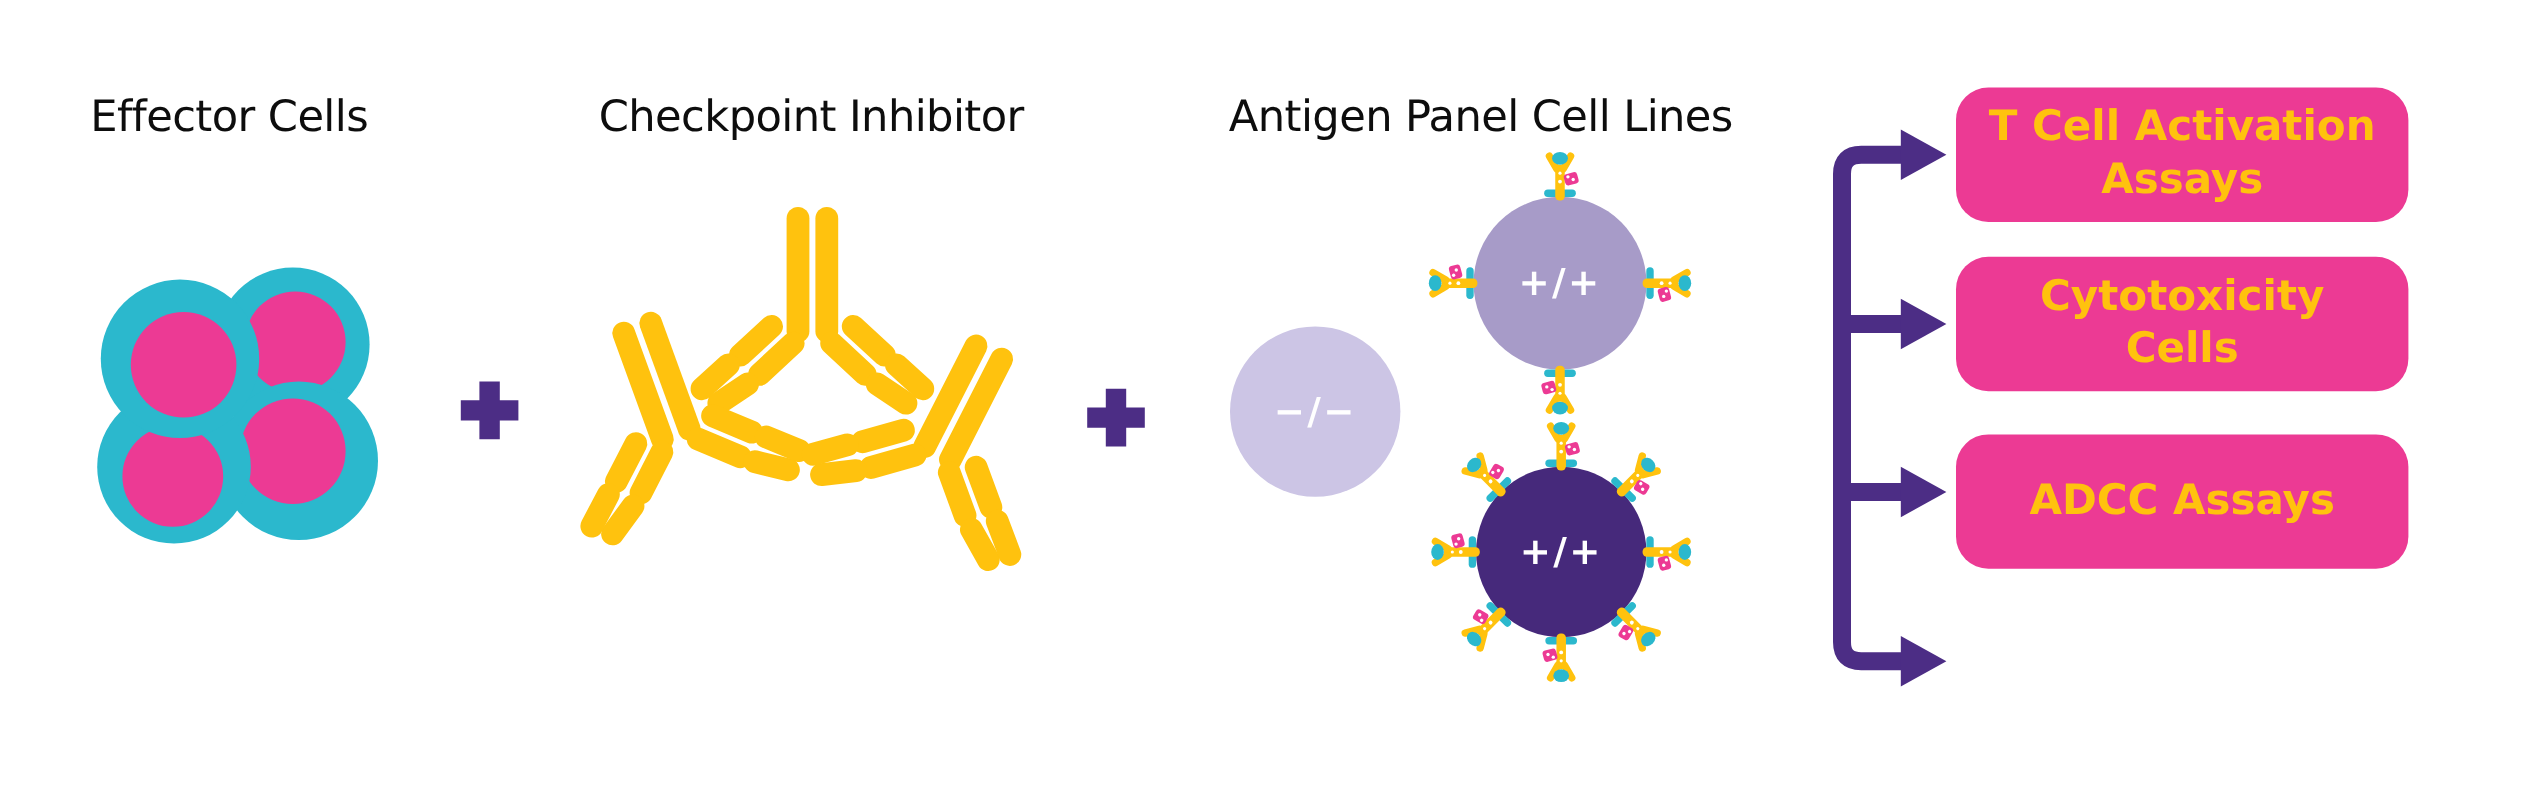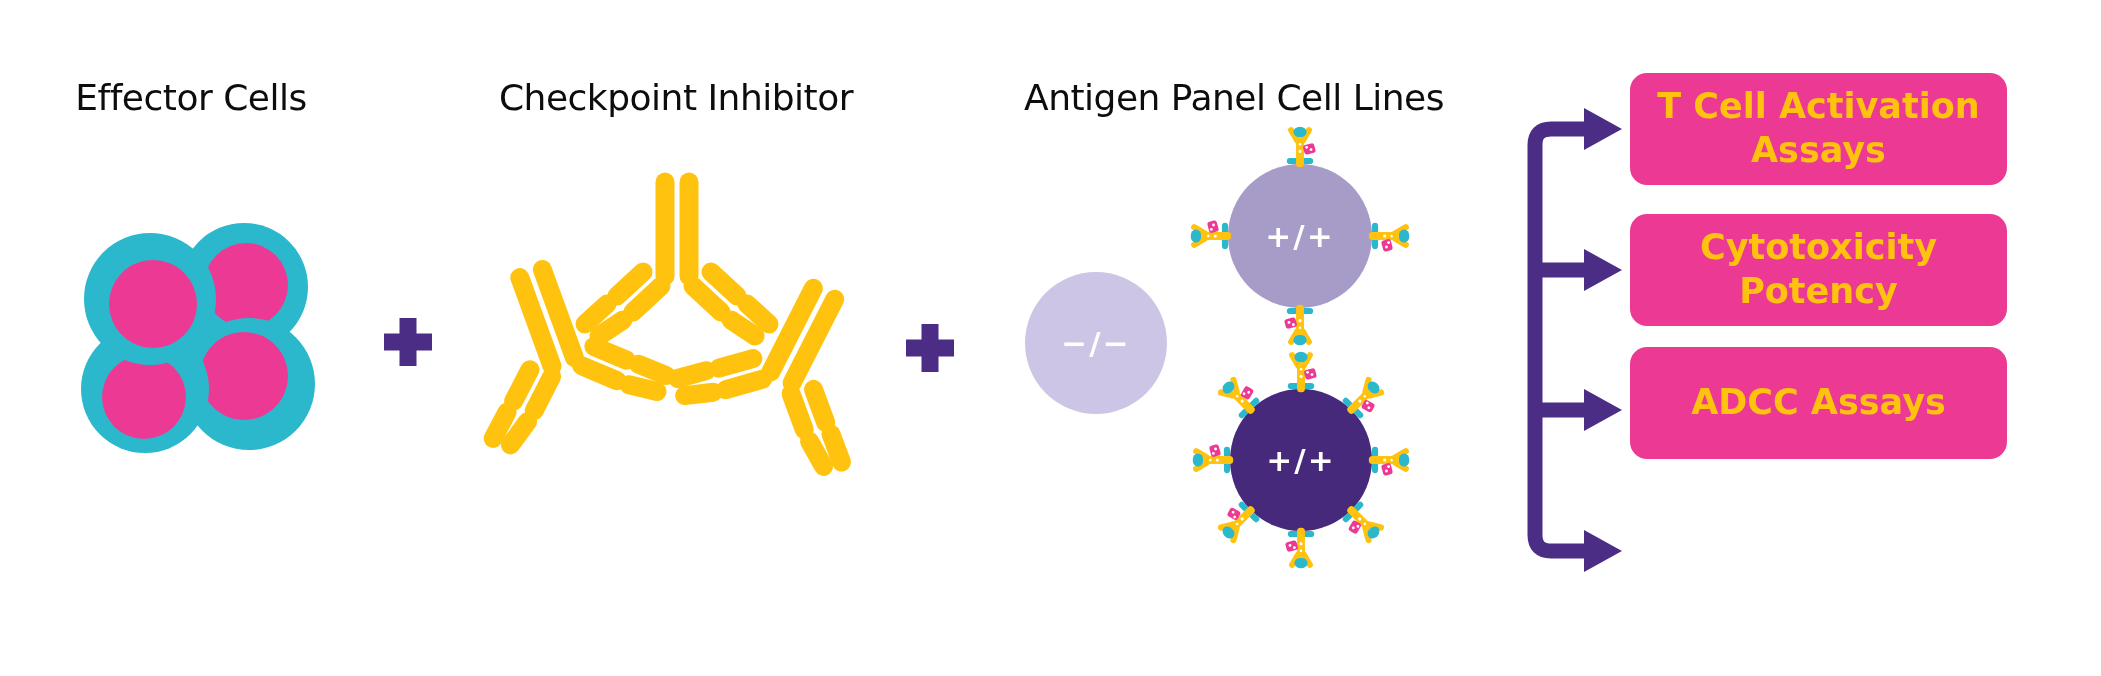--- a/index.html
+++ b/index.html
@@ -19,21 +19,21 @@
   }
   .genotype{
     position:absolute;
     transform:translate(-50%,-50%);
     font-size:31px;font-weight:bold;letter-spacing:2px;
     color:#ffffff;white-space:nowrap;
   }
   .assay-box{
     position:absolute;left:1630px;width:377px;height:112px;
     background:var(--c-magenta,#EC3A94);
-    border-radius:17px;
+    border-radius:27px;
     display:flex;align-items:center;justify-content:center;
   }
   .assay-label{
     font-size:35px;font-weight:bold;line-height:1.25;
     color:var(--c-yellow,#FFC20E);
     text-align:center;white-space:pre-line;
   }
 </style>
 </head>
 <body>
@@ -145,19 +145,19 @@
   <div class="genotype" style="left:1096px;top:343px">−/−</div>
   <div class="genotype" style="left:1300px;top:236px">+/+</div>
   <div class="genotype" style="left:1301px;top:460px">+/+</div>
 
   <div class="assay-box" style="top:73px">
     <div class="assay-label">T Cell Activation
 Assays</div>
   </div>
   <div class="assay-box" style="top:214px">
     <div class="assay-label">Cytotoxicity
-Potency</div>
+Cells</div>
   </div>
-  <div class="assay-box" style="top:347px">
+  <div class="assay-box" style="top:362px">
     <div class="assay-label">ADCC Assays</div>
   </div>
 
 </div>
 
 </body></html>

